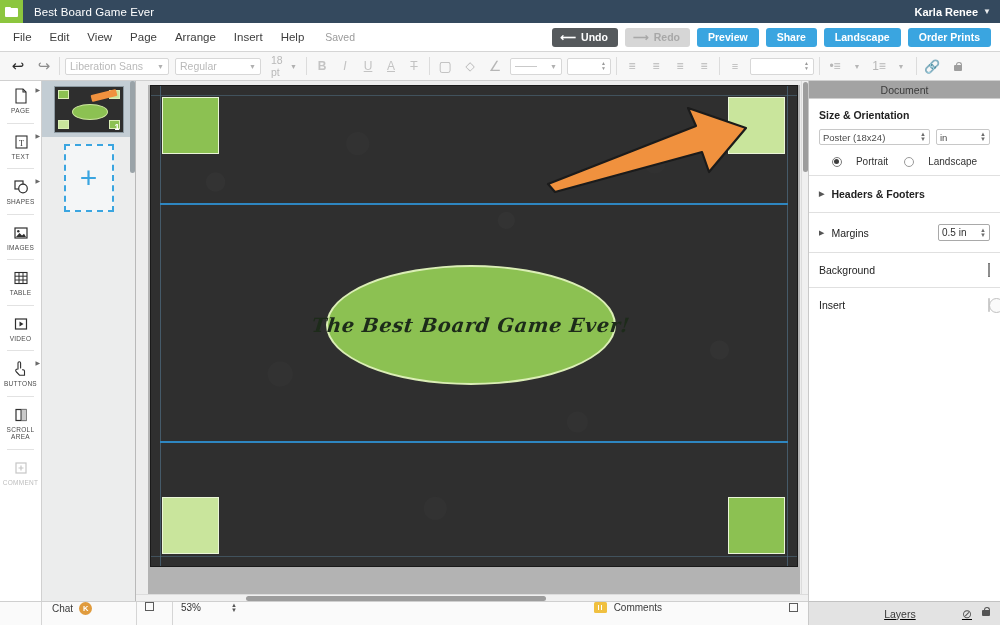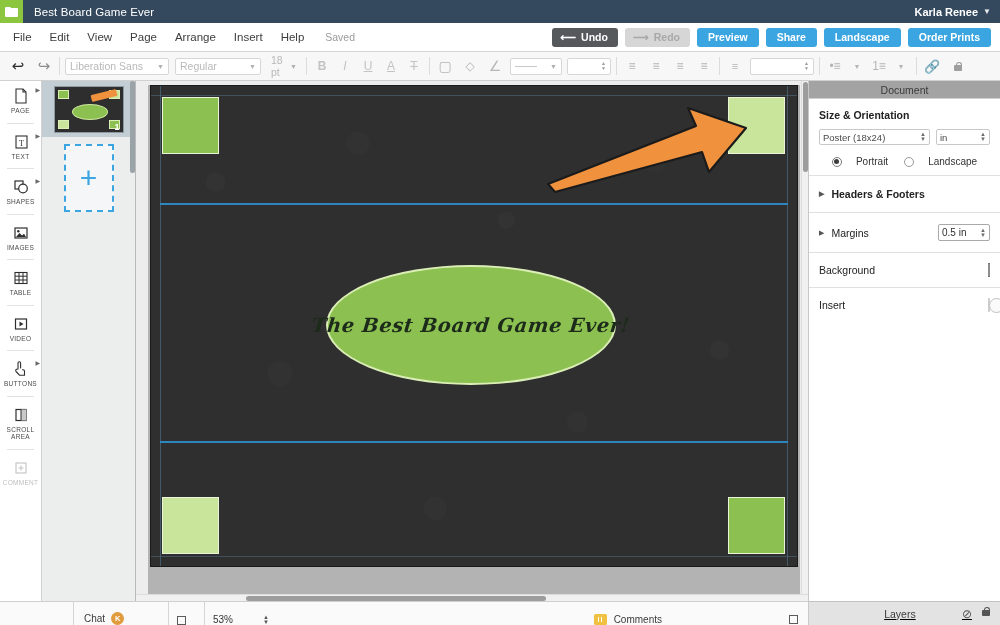--- a/index.html
+++ b/index.html
@@ -244,21 +244,21 @@
   }
   .toggle .knob {
     position:absolute; left:0px; top:-1px; width:15px; height:15px; border-radius:50%;
     background:#fafafa; border:1px solid #c0c0c0;
   }
 
   
   .bottombar {
     position:absolute; left:0; top:601px; width:808px; height:24px;
     background:#fafafa; border-top:1px solid #cfcfcf;
-    display:flex; align-items:flex-end;padding-left:32px;
+    display:flex; align-items:flex-start;
   }
   .bb-left-pad { width:42px; height:24px; border-right:1px solid #d5d5d5;}
   .bb-chat { display:flex; align-items:center; gap:6px; padding:0 10px; width:94px;}
   .bb-chat .t { font-size:10px; color:#3a3a3a; }
   .avatar {
     width:13px; height:13px; border-radius:50%; background:#e09b3d; color:#fff;
     font-size:7.5px; display:flex; align-items:center; justify-content:center; font-weight:bold;
   }
   .bb-sep { width:1px; height:24px; background:#d5d5d5;}
   .zoom-box { display:flex; align-items:center; gap:0; padding:0 8px; }

